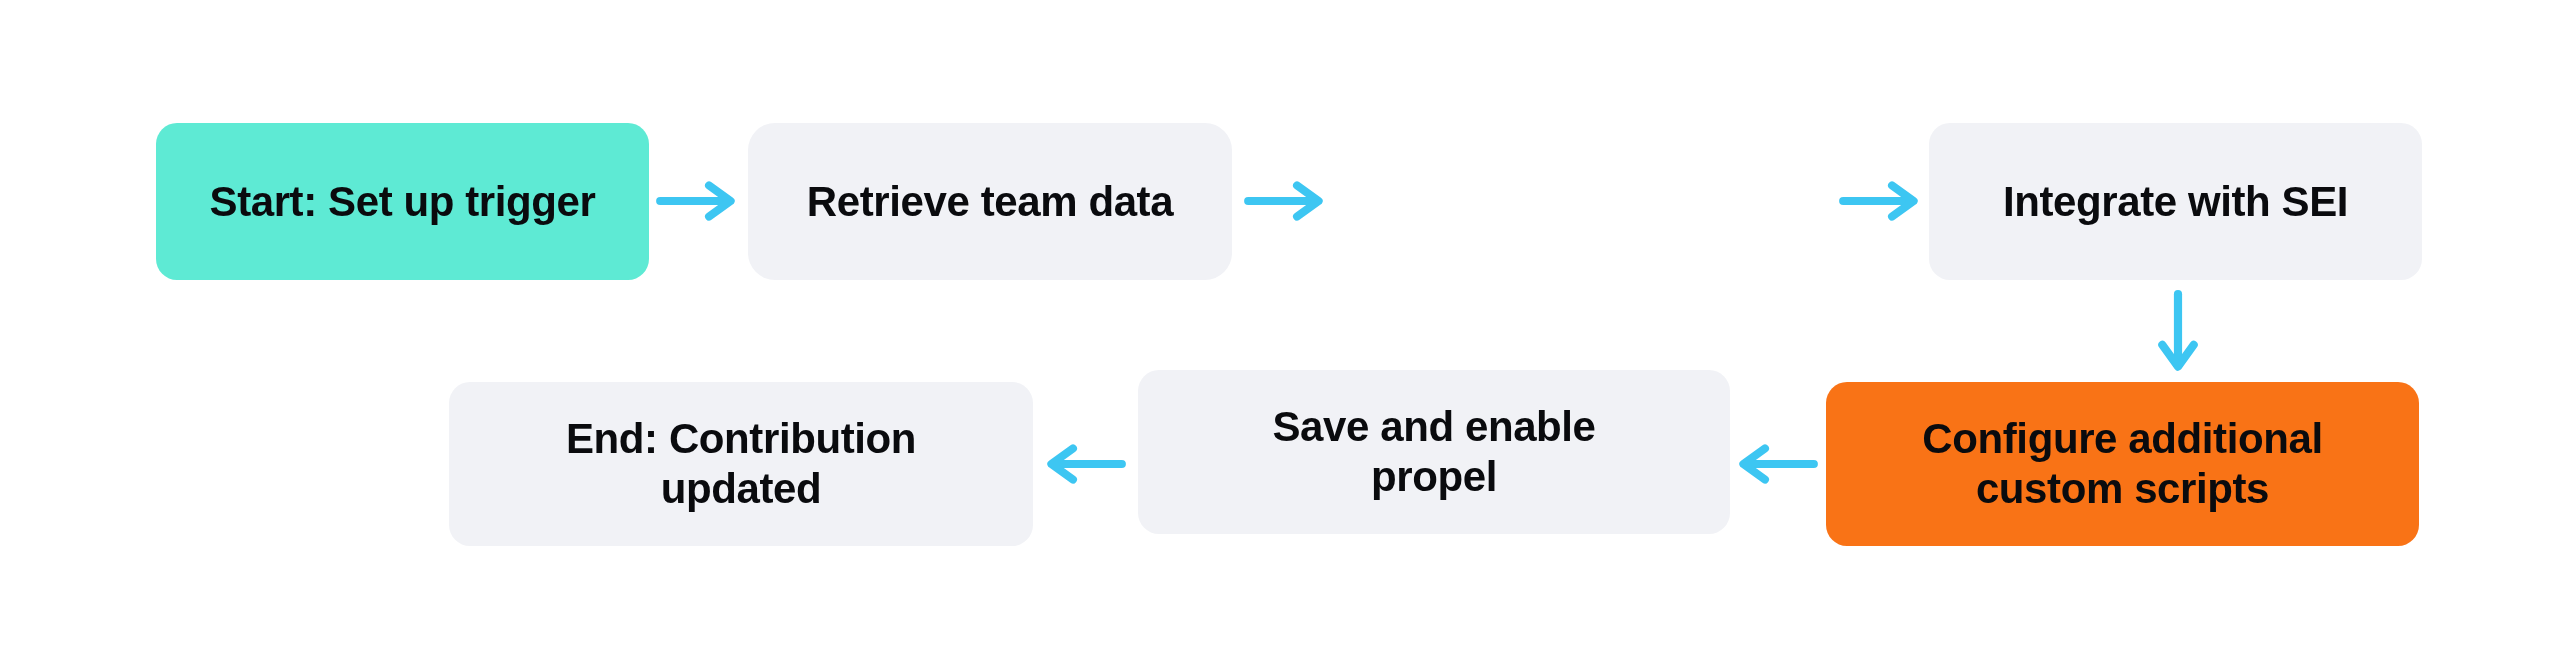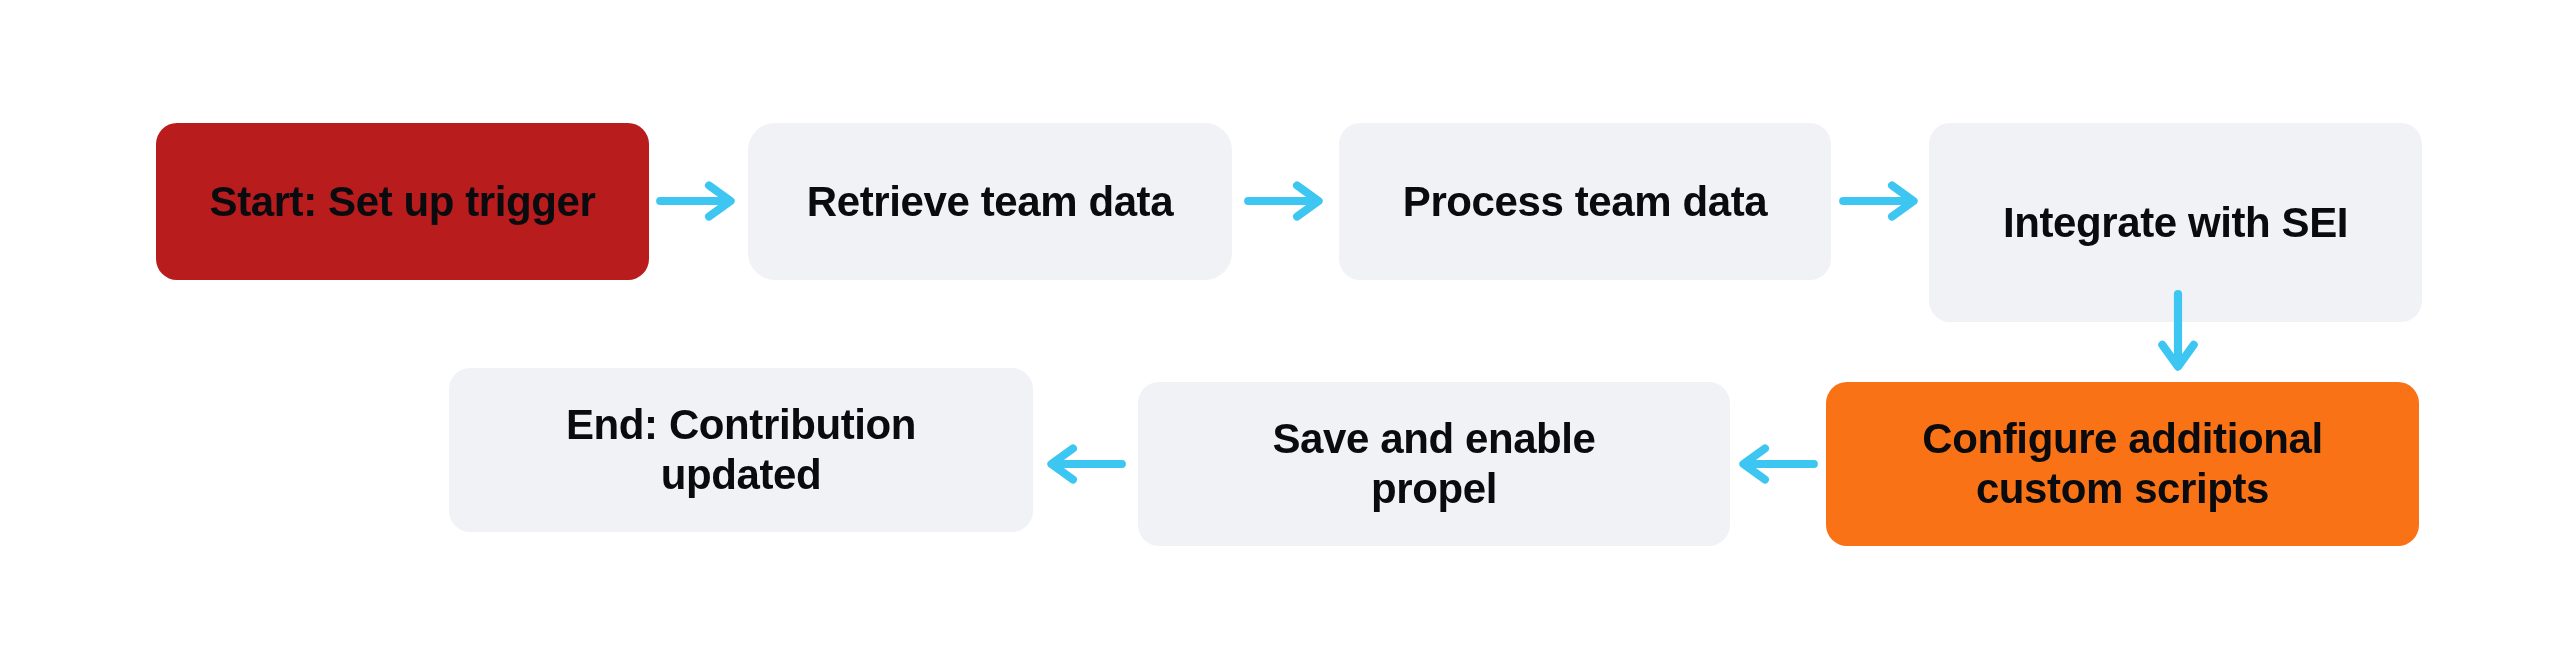--- a/index.html
+++ b/index.html
@@ -40,42 +40,41 @@
     fill: none;
     stroke: #3dc6f2;
     stroke-width: 11;
     stroke-linecap: round;
     stroke-linejoin: round;
   }
   
   #n-start     { left: 156px;  top: 123px; width: 493px; height: 157px; }
   #n-retrieve  { left: 748px; top: 123px; width: 484px; height: 157px; }
   #n-process   { left: 1339px; top: 123px; width: 492px; height: 157px; }
-  #n-integrate { left: 1929px; top: 123px; width: 493px; height: 199px; }
+  #n-integrate { left: 1929px; top: 123px; width: 493px; height: 157px; }
   #n-configure { left: 1826px; top: 382px; width: 593px; height: 164px; }
-  #n-save      { left: 1138px; top: 382px; width: 592px; height: 164px; }
-  #n-end       { left: 449px;  top: 368px; width: 584px; height: 164px; }
+  #n-save      { left: 1138px; top: 370px; width: 592px; height: 164px; }
+  #n-end       { left: 449px;  top: 382px; width: 584px; height: 164px; }
   
   #a1 { left: 655px;  top: 180px; }
   #a2 { left: 1243px; top: 180px; }
   #a3 { left: 1838px; top: 180px; }
   #a4 { left: 2157px; top: 289px; }
   #a5 { left: 1736px; top: 443px; }
   #a6 { left: 1044px; top: 443px; }
 </style>
 </head>
 <body>
 
 <div class="canvas" style="background-color: rgb(255, 255, 255);">
 
-  <div class="node" id="n-start" style="background-color: #b91c1c;">Start: Set up trigger</div>
+  <div class="node" id="n-start" style="background-color: #5eead4;">Start: Set up trigger</div>
 
   <div class="node" id="n-retrieve" style="background-color: rgb(241, 242, 246); border-radius: 27px;">Retrieve team data</div>
 
-  <div class="node" id="n-process" style="background-color: rgb(241, 242, 246);">Process team data</div>
 
   <div class="node" id="n-integrate" style="background-color: rgb(241, 242, 246);">Integrate with SEI</div>
 
   <div class="node" id="n-configure" style="background-color: #f97316;">Configure additional
 custom scripts</div>
 
   <div class="node" id="n-save" style="background-color: rgb(241, 242, 246);">Save and enable
 propel</div>
 
   <div class="node" id="n-end" style="background-color: rgb(241, 242, 246);">End: Contribution

